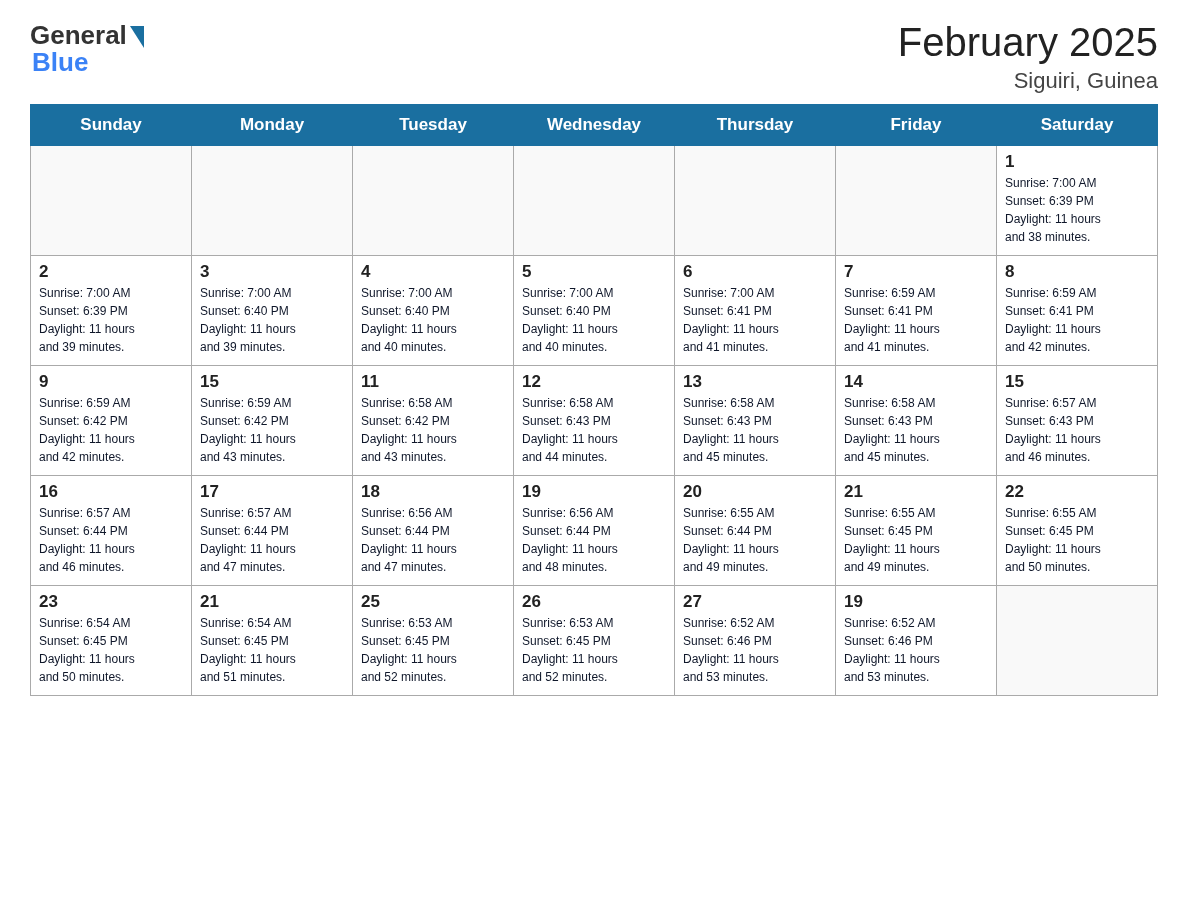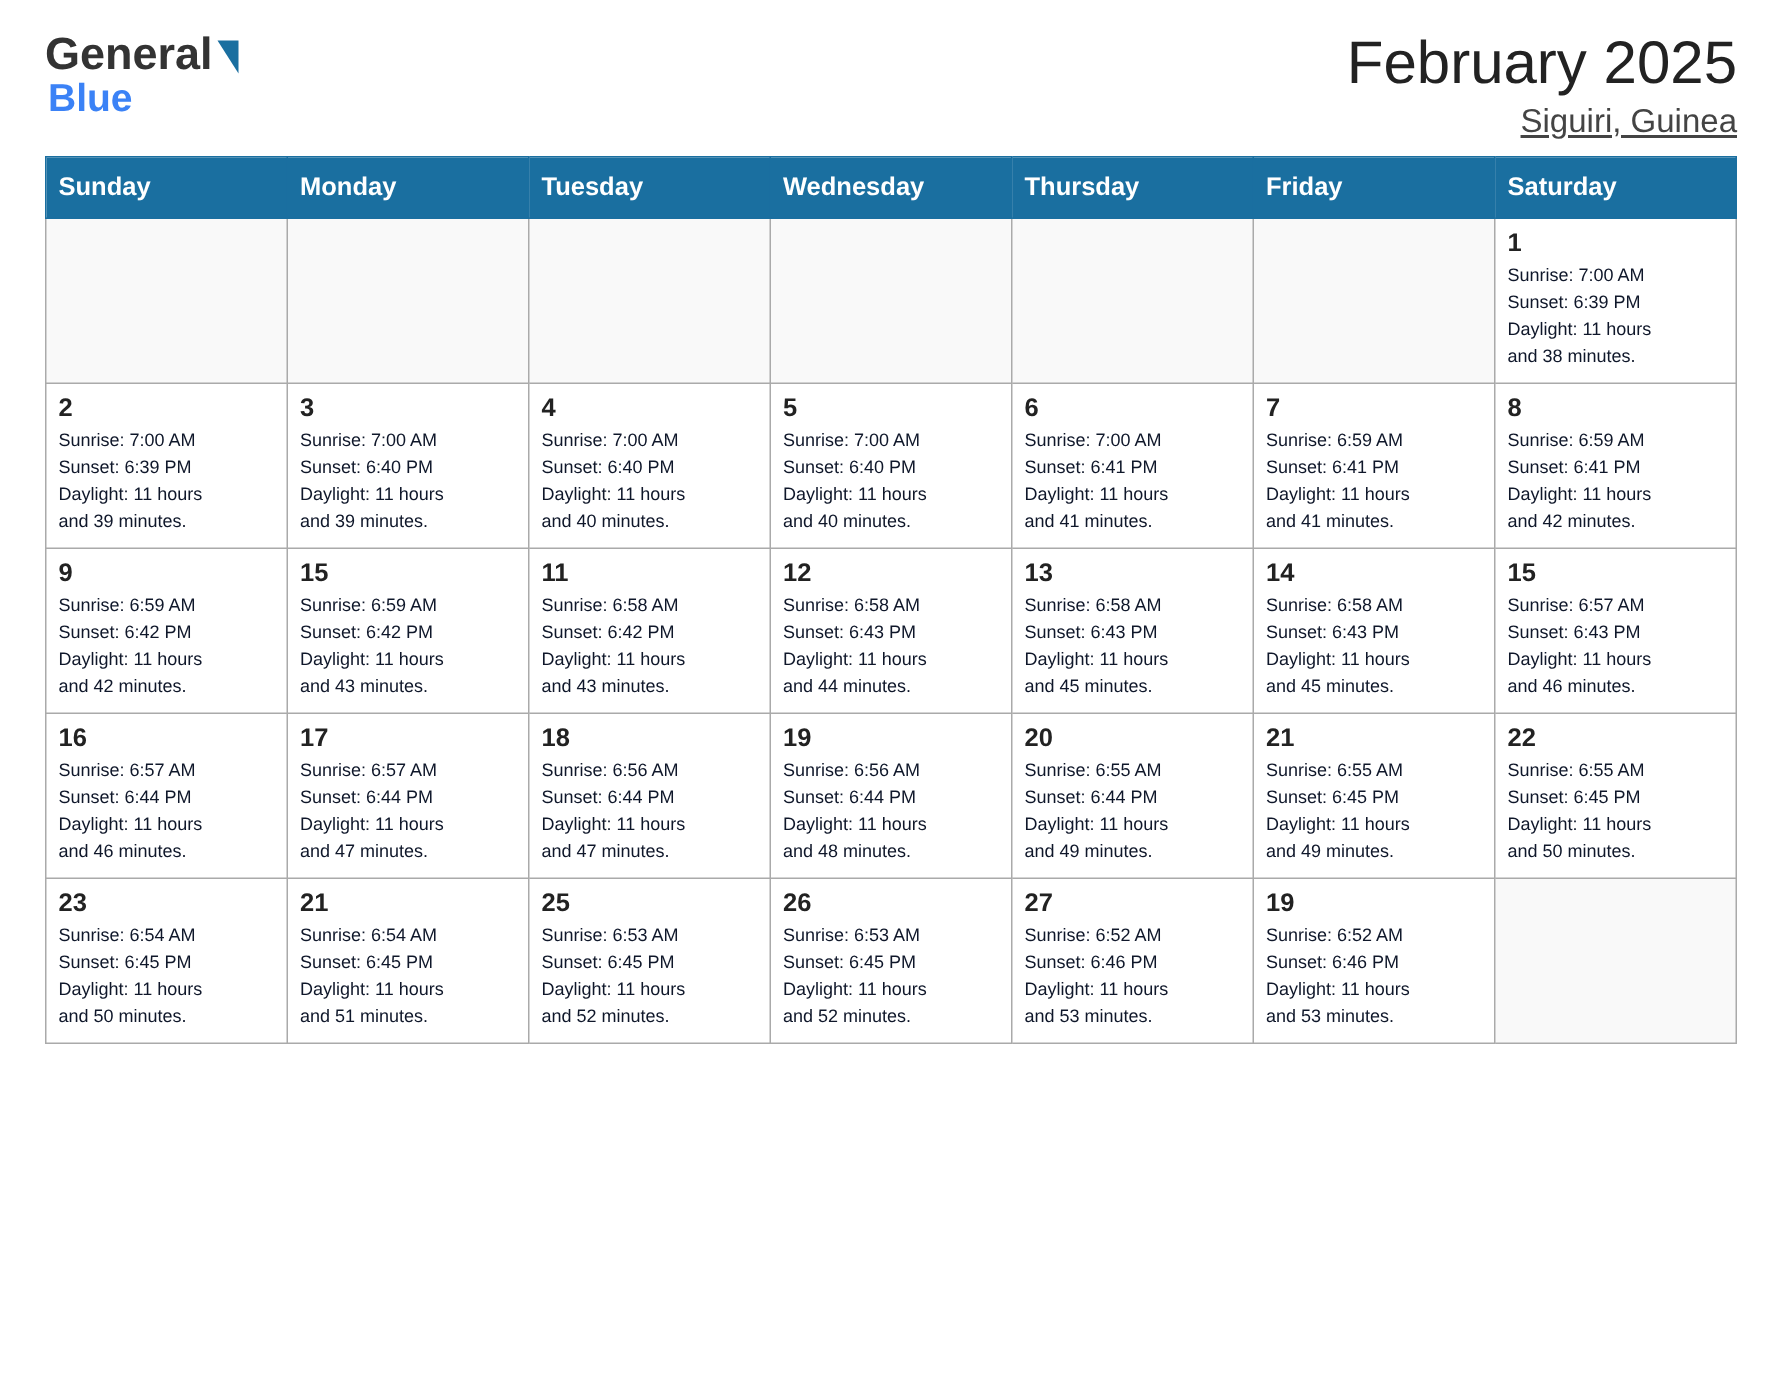--- a/index.html
+++ b/index.html
@@ -19,21 +19,21 @@
     .logo {
       display: flex;
       flex-direction: column;
       align-items: flex-start;
     }
     .logo-top {
       display: flex;
       align-items: center;
     }
     .logo-general {
-      font-size: 30px;
+      font-size: 26px;
       font-weight: bold;
       color: #333;
     }
     .logo-triangle {
       width: 0;
       height: 0;
       border-left: 14px solid transparent;
       border-right: 0px solid transparent;
       border-top: 22px solid #1a6fa0;
       margin-left: 3px;
@@ -52,34 +52,33 @@
     .month-title {
       font-size: 40px;
       font-weight: normal;
       color: #222;
       line-height: 1.1;
     }
     .subtitle {
       font-size: 22px;
       color: #444;
       margin-top: 4px;
-      text-decoration: underline;
     }
     .calendar {
       width: 100%;
       border-collapse: collapse;
       margin-top: 8px;
     }
     .calendar thead th {
       background-color: #1a6fa0;
       color: #fff;
       font-size: 17px;
       font-weight: bold;
       padding: 10px 8px;
-      text-align: left;
+      text-align: center;
       border: 1px solid #1a6fa0;
     }
     .calendar tbody td {
       border: 1px solid #aaa;
       vertical-align: top;
       padding: 6px 8px;
       width: 14.28%;
       min-height: 110px;
       height: 110px;
     }

